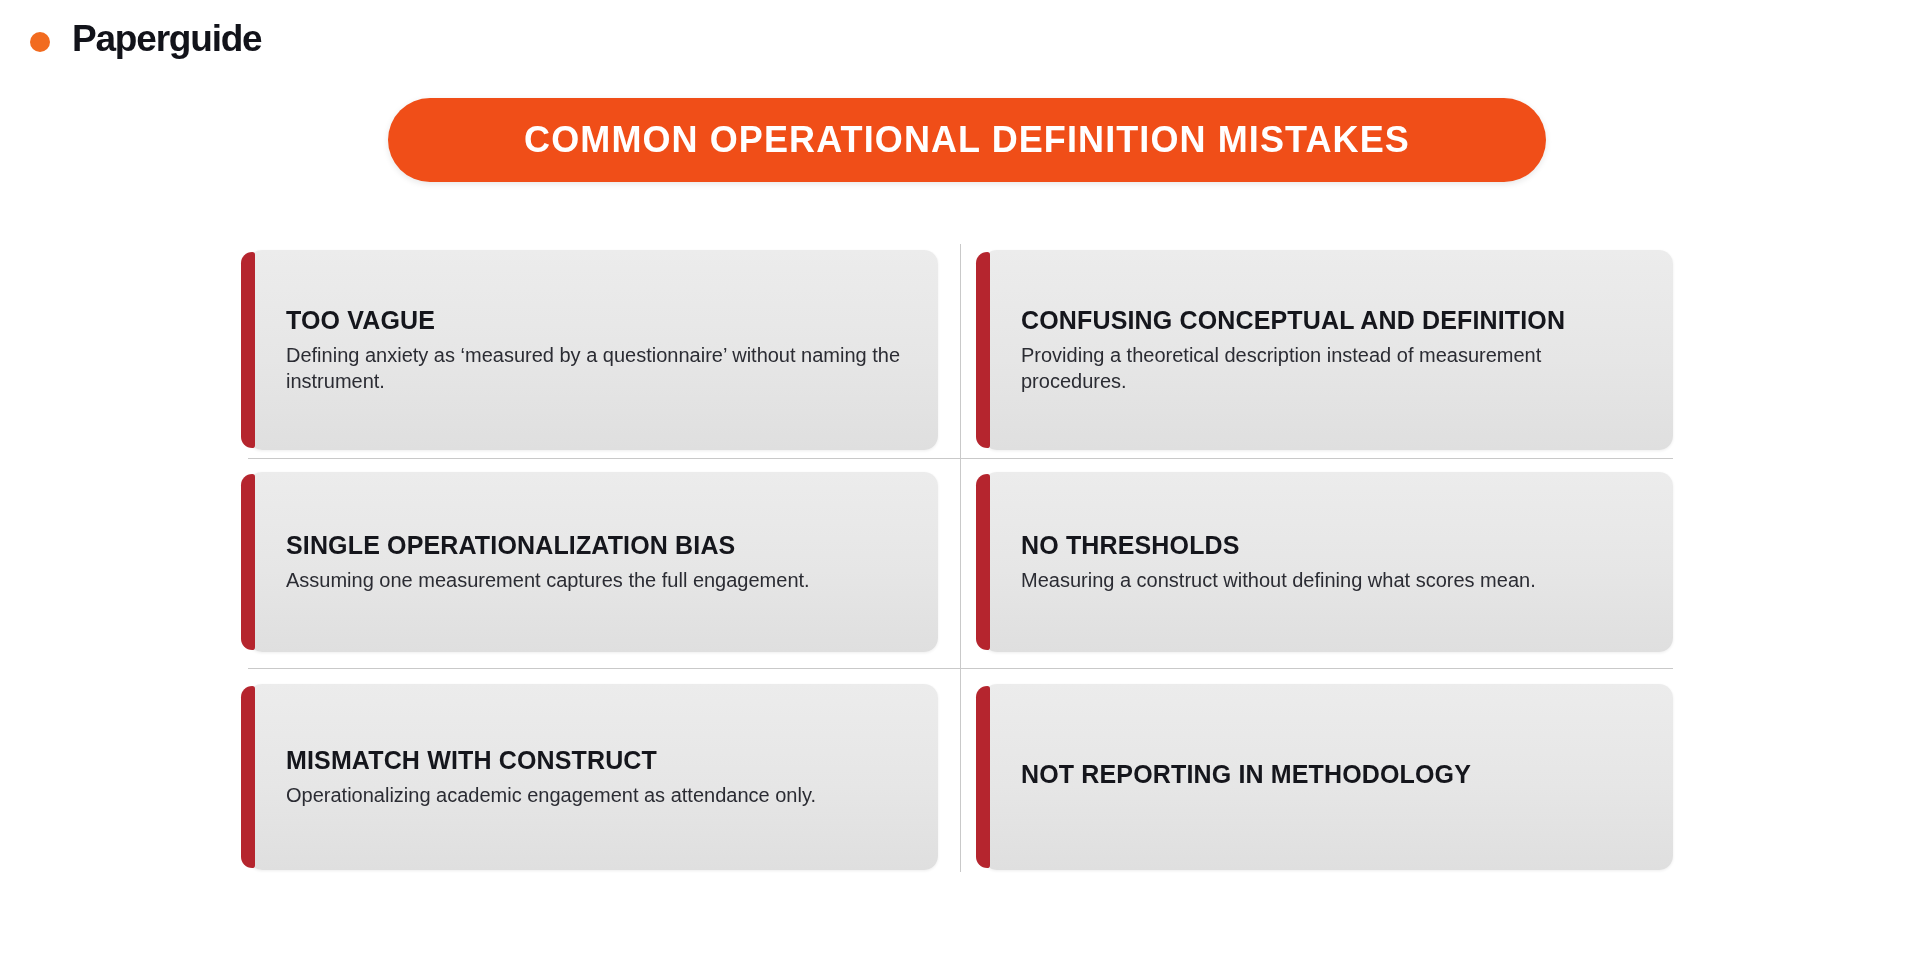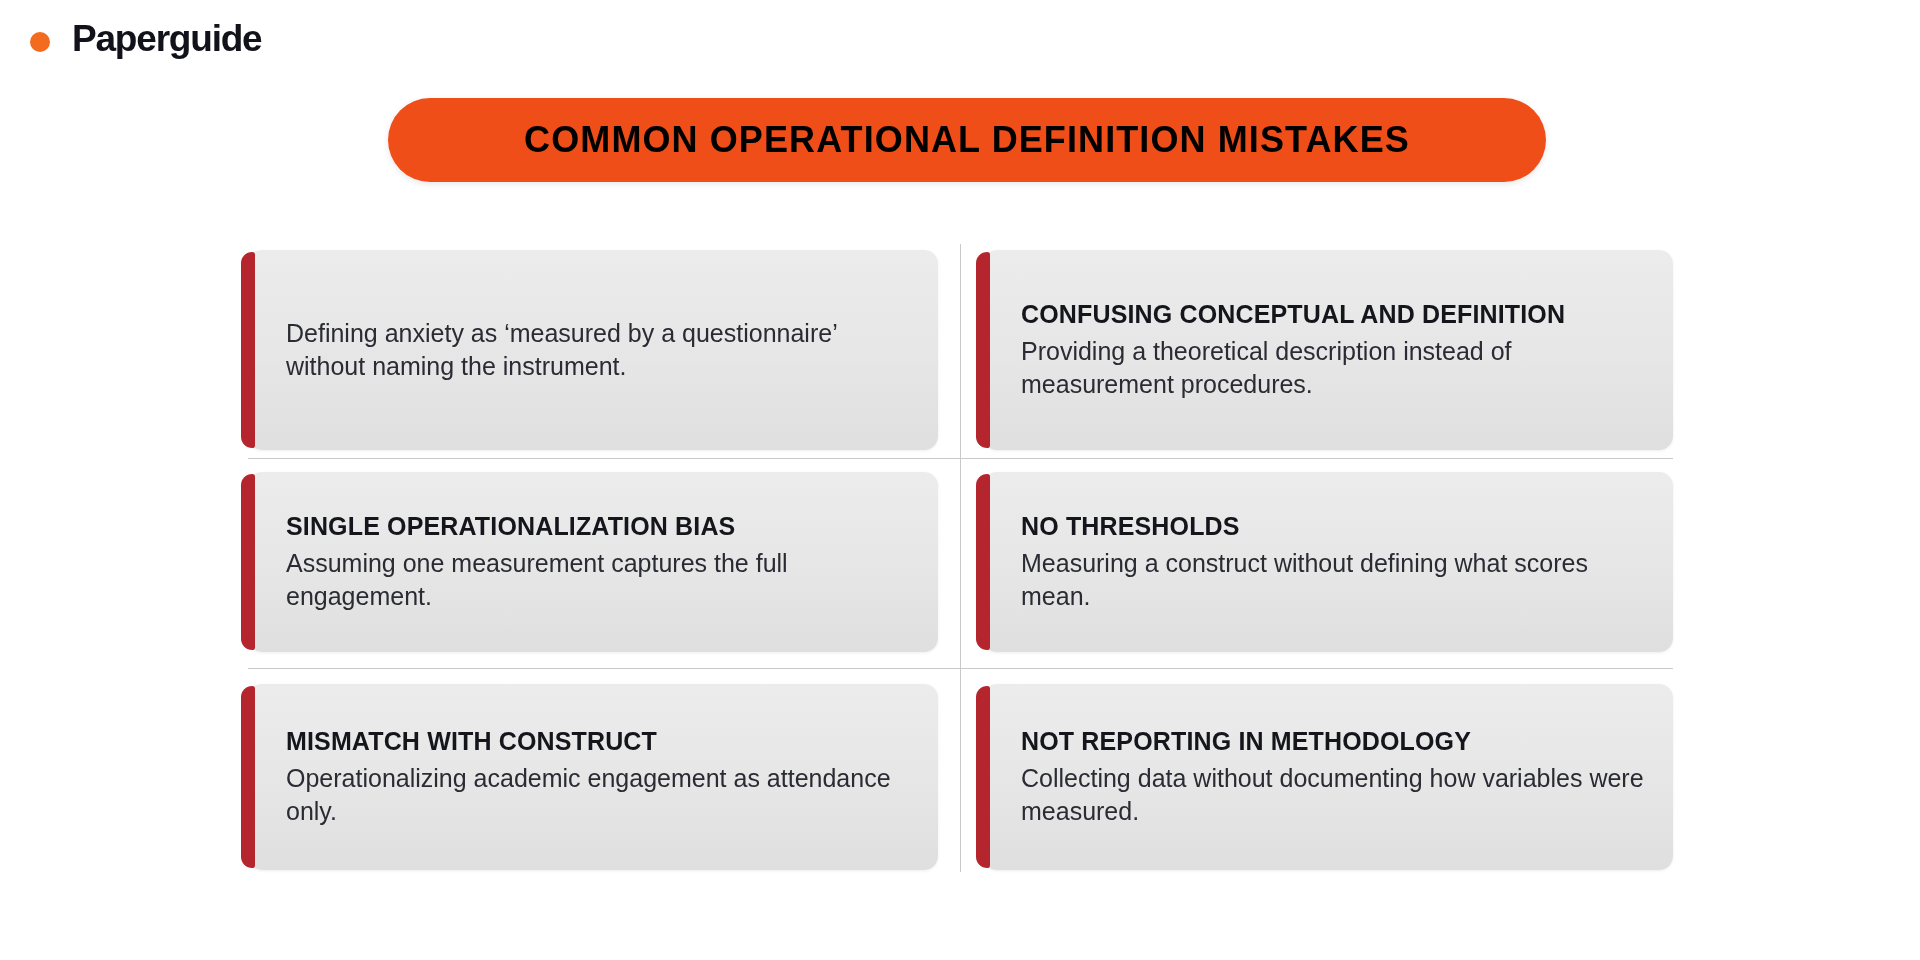--- a/index.html
+++ b/index.html
@@ -52,21 +52,21 @@
     width: 1158px;
     height: 84px;
     background: #F04E18;
     border-radius: 42px;
     display: flex;
     align-items: center;
     justify-content: center;
     box-shadow: 0 2px 6px rgba(0,0,0,0.10);
   }
   .title-text {
-    color: #000000;
+    color: #ffffff;
     font-size: 36px;
     font-weight: 700;
     letter-spacing: 1.1px;
     text-align: center;
     white-space: nowrap;
   }
 
   
   .grid-wrap {
     position: absolute;
@@ -141,21 +141,21 @@
 
   .card-title {
     font-size: 25px;
     font-weight: 700;
     color: #15161C;
     letter-spacing: 0.15px;
     line-height: 1.22;
     margin-bottom: 6px;
   }
   .card-desc {
-    font-size: 25px;
+    font-size: 20px;
     font-weight: 400;
     color: #2B2C33;
     line-height: 1.33;
     max-width: 620px;
   }
   .card.right .card-desc { max-width: 640px; }
 </style>
 </head>
 <body>
 
@@ -173,20 +173,21 @@
   <div class="grid-wrap">
 
     <div class="divider-v"></div>
     <div class="divider-h h1"></div>
     <div class="divider-h h2"></div>
 
     <div class="row r1">
       <div class="card left">
         <span class="accent-bar"></span>
         <div class="card-body-inner">
+          <div class="card-title">TOO VAGUE</div>
           <div class="card-desc">Defining anxiety as ‘measured by a questionnaire’ without naming the instrument.</div>
         </div>
       </div>
       <div class="card right">
         <span class="accent-bar"></span>
         <div class="card-body-inner">
           <div class="card-title">CONFUSING CONCEPTUAL AND DEFINITION</div>
           <div class="card-desc">Providing a theoretical description instead of measurement procedures.</div>
         </div>
       </div>
@@ -214,19 +215,18 @@
         <span class="accent-bar"></span>
         <div class="card-body-inner">
           <div class="card-title">MISMATCH WITH CONSTRUCT</div>
           <div class="card-desc">Operationalizing academic engagement as attendance only.</div>
         </div>
       </div>
       <div class="card right">
         <span class="accent-bar"></span>
         <div class="card-body-inner">
           <div class="card-title">NOT REPORTING IN METHODOLOGY</div>
-          <div class="card-desc">Collecting data without documenting how variables were measured.</div>
         </div>
       </div>
     </div>
 
   </div>
 </div>
 
 </body></html>

